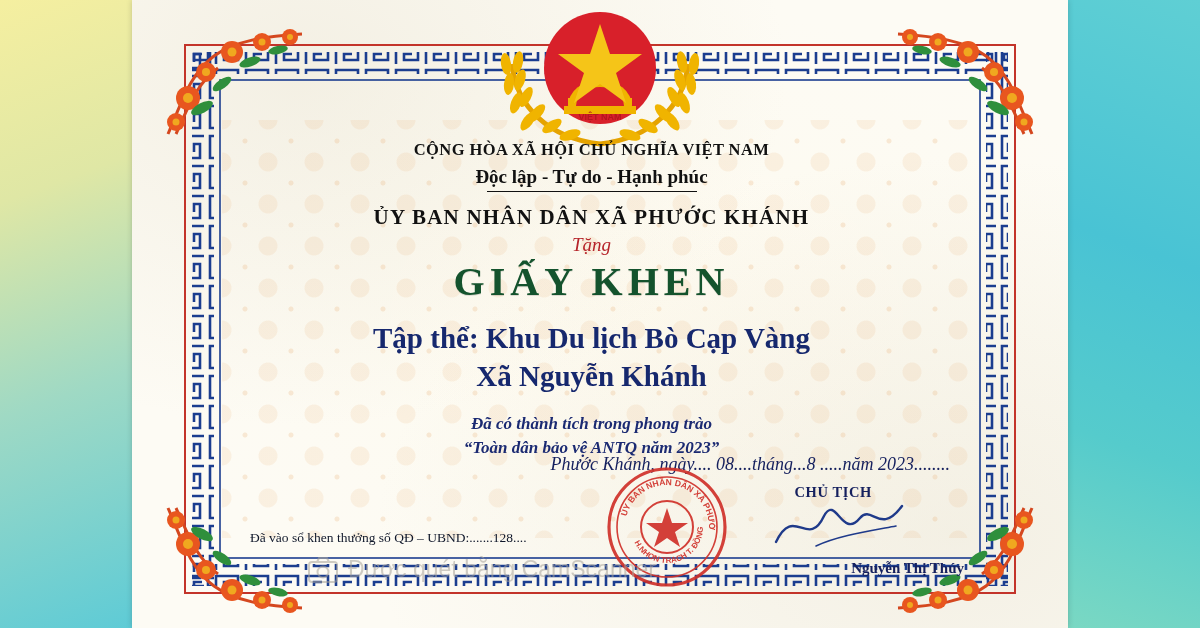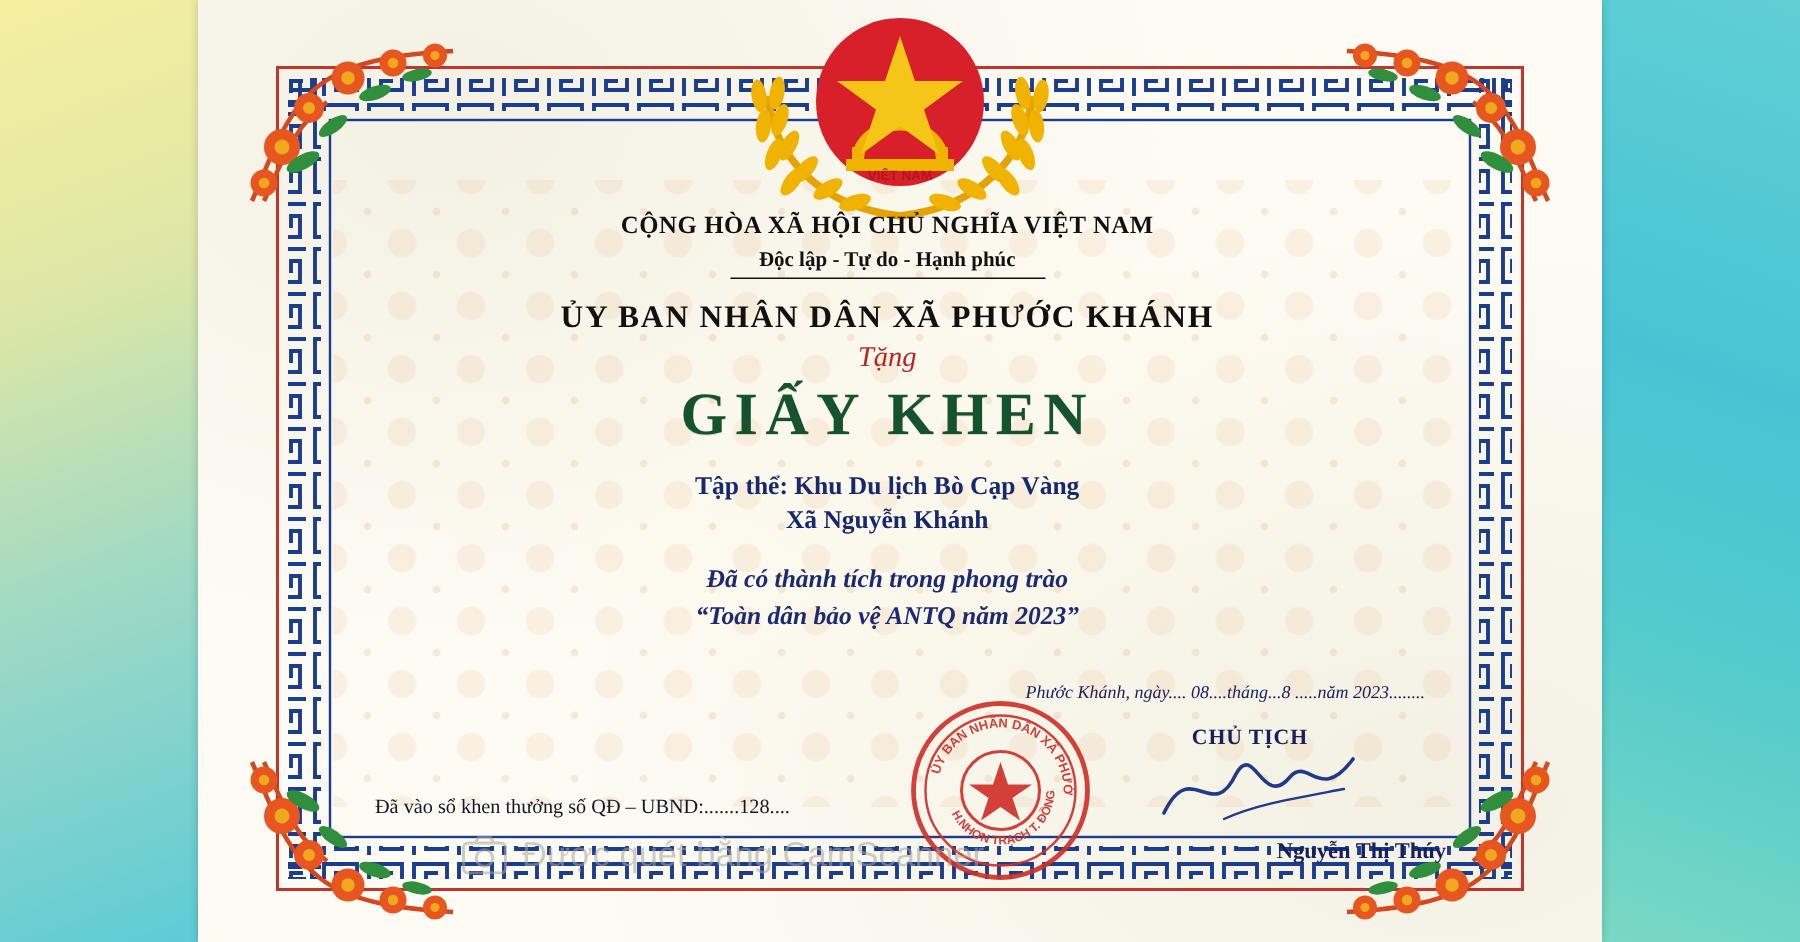--- a/index.html
+++ b/index.html
@@ -111,21 +111,21 @@
     text-align: center;
     color: #1a1a1a;
   }
   .line-country {
     font-size: 16.5px;
     font-weight: bold;
     letter-spacing: 0.4px;
     color: #111;
   }
   .line-motto {
-    font-size: 14px;
+    font-size: 19px;
     font-weight: bold;
     margin-top: 6px;
     color: #111;
   }
   .motto-underline {
     width: 210px;
     height: 1.2px;
     background: #111;
     margin: 3px auto 0 auto;
   }
@@ -147,21 +147,21 @@
   .title-giaykhen {
     margin-top: 2px;
     font-size: 40px;
     font-weight: bold;
     letter-spacing: 5px;
     color: #14532d;
     text-shadow: 0 1px 0 rgba(0,0,0,0.12);
   }
   .recipient {
     margin-top: 14px;
-    font-size: 17px;
+    font-size: 29px;
     font-weight: bold;
     color: #16286e;
     line-height: 1.32;
   }
   .recipient .r2 {
     display: block;
   }
   .reason {
     margin-top: 16px;
     font-size: 17px;
@@ -169,21 +169,21 @@
     font-weight: bold;
     color: #1b2a72;
     line-height: 1.45;
   }
 
   
   .date-line {
     position: absolute;
     right: 118px;
     top: 454px;
-    font-size: 12px;
+    font-size: 18px;
     font-style: italic;
     color: #15205e;
     white-space: nowrap;
   }
   .signer-title {
     position: absolute;
     right: 196px;
     top: 484px;
     font-size: 14.5px;
     font-weight: bold;

